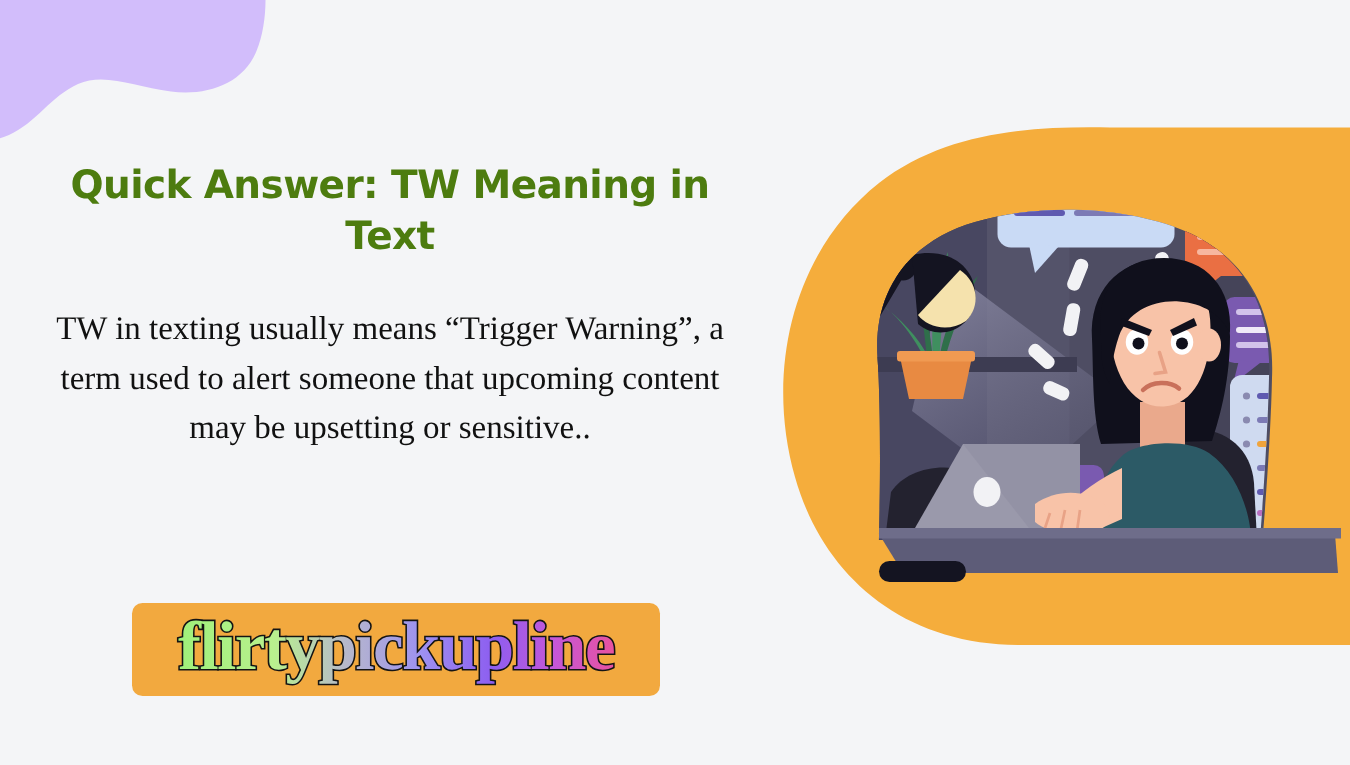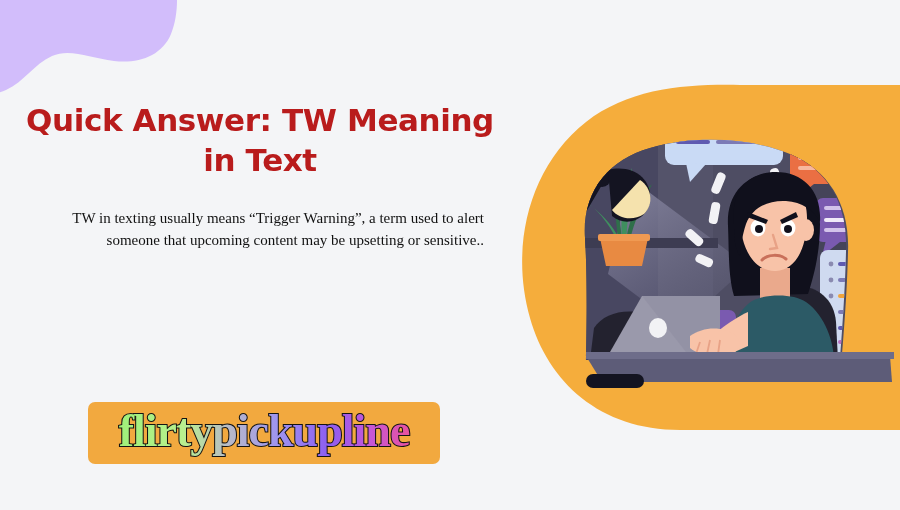--- a/index.html
+++ b/index.html
@@ -23,35 +23,34 @@
     pointer-events:none;
   }
 
   
   .text-col{
     position:absolute;left:0;top:100px;
     width:520px;
     text-align:center;
   }
   .headline{
-    margin:0 18px;
+    margin:8px 18px;
     font-family:"DejaVu Sans","Liberation Sans",sans-serif;
     font-weight:700;
-    font-size:31px;
+    font-size:26px;
     line-height:1.30;
     letter-spacing:-0.4px;
-    color:#b91c1c;
+    color:#4d7c0f;
   }
   .body-copy{
     margin:26px 36px 0 36px;
     font-family:"Liberation Serif","DejaVu Serif",serif;
-    font-size:15px;
+    font-size:22px;
     line-height:1.52;
     color:#111;
-    text-align:right;
   }
 
   
   .logo{
     position:absolute;left:88px;top:402px;
     width:352px;height:62px;
     background:#f2a93f;
     border-radius:7px;
     display:flex;align-items:center;justify-content:center;
   }

